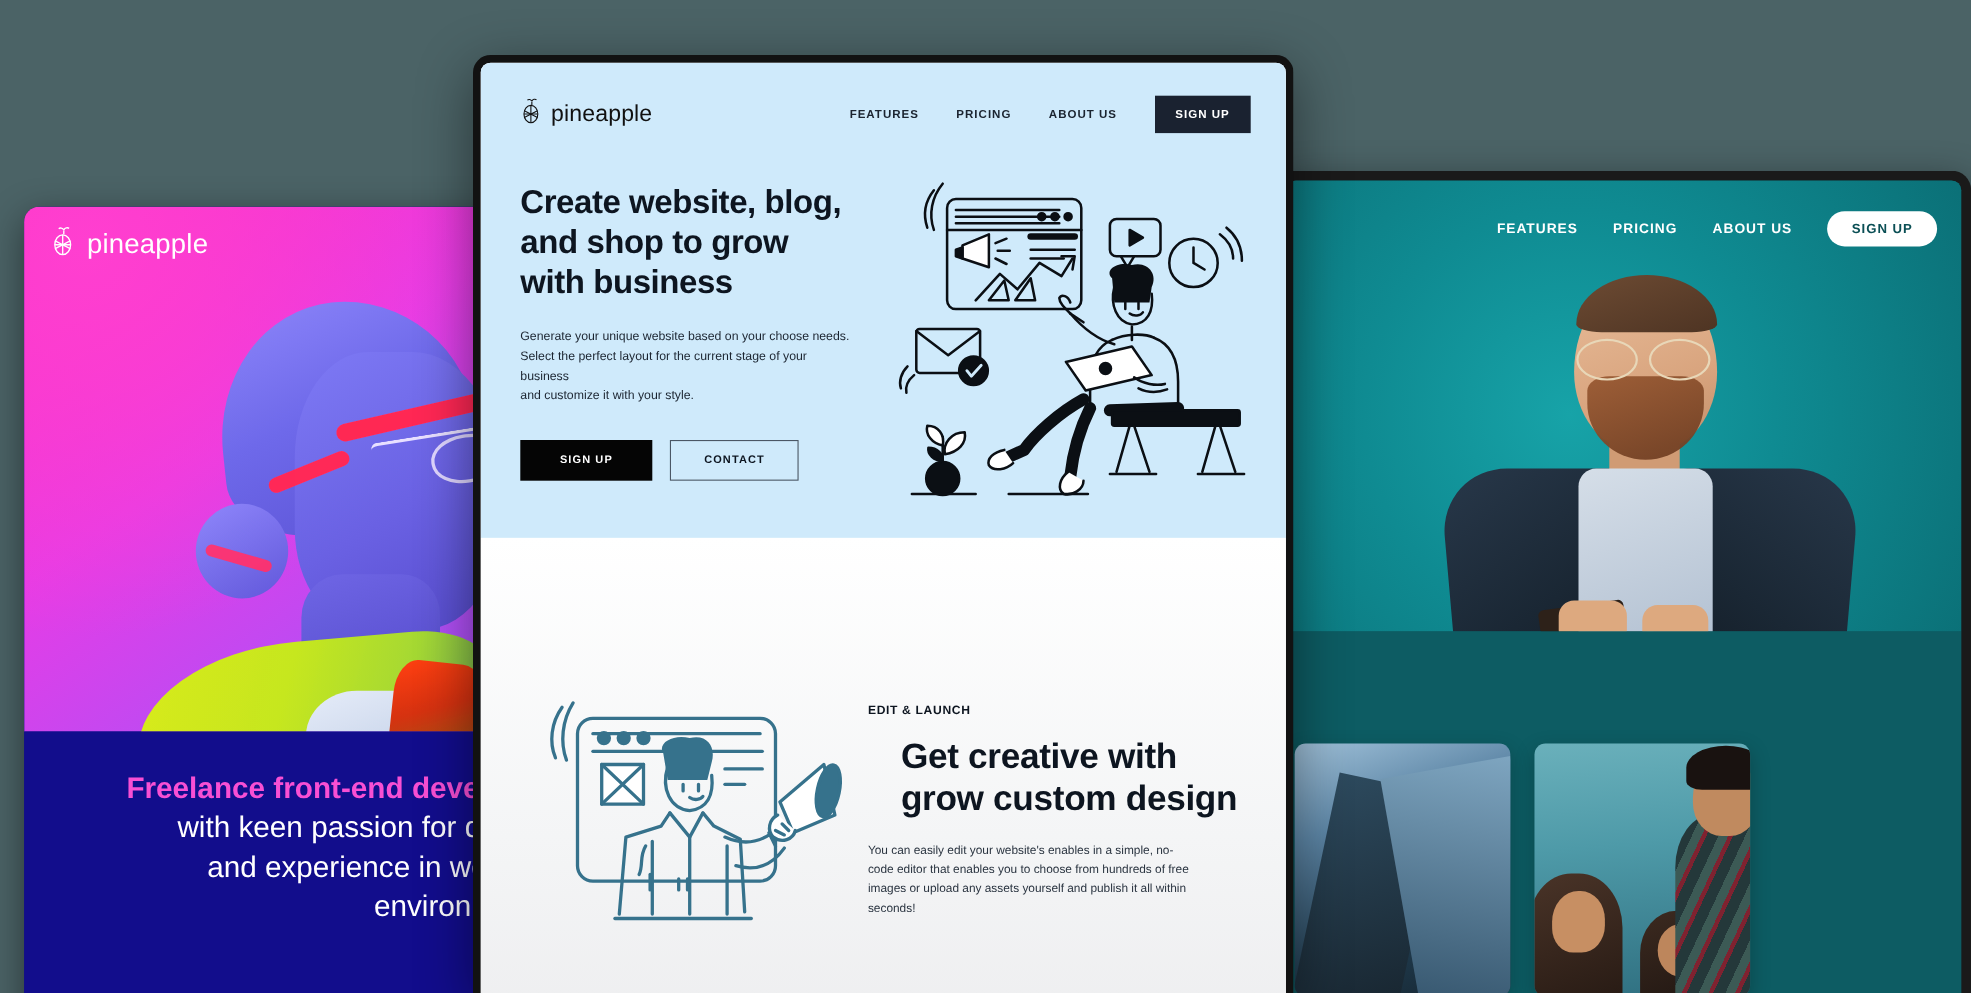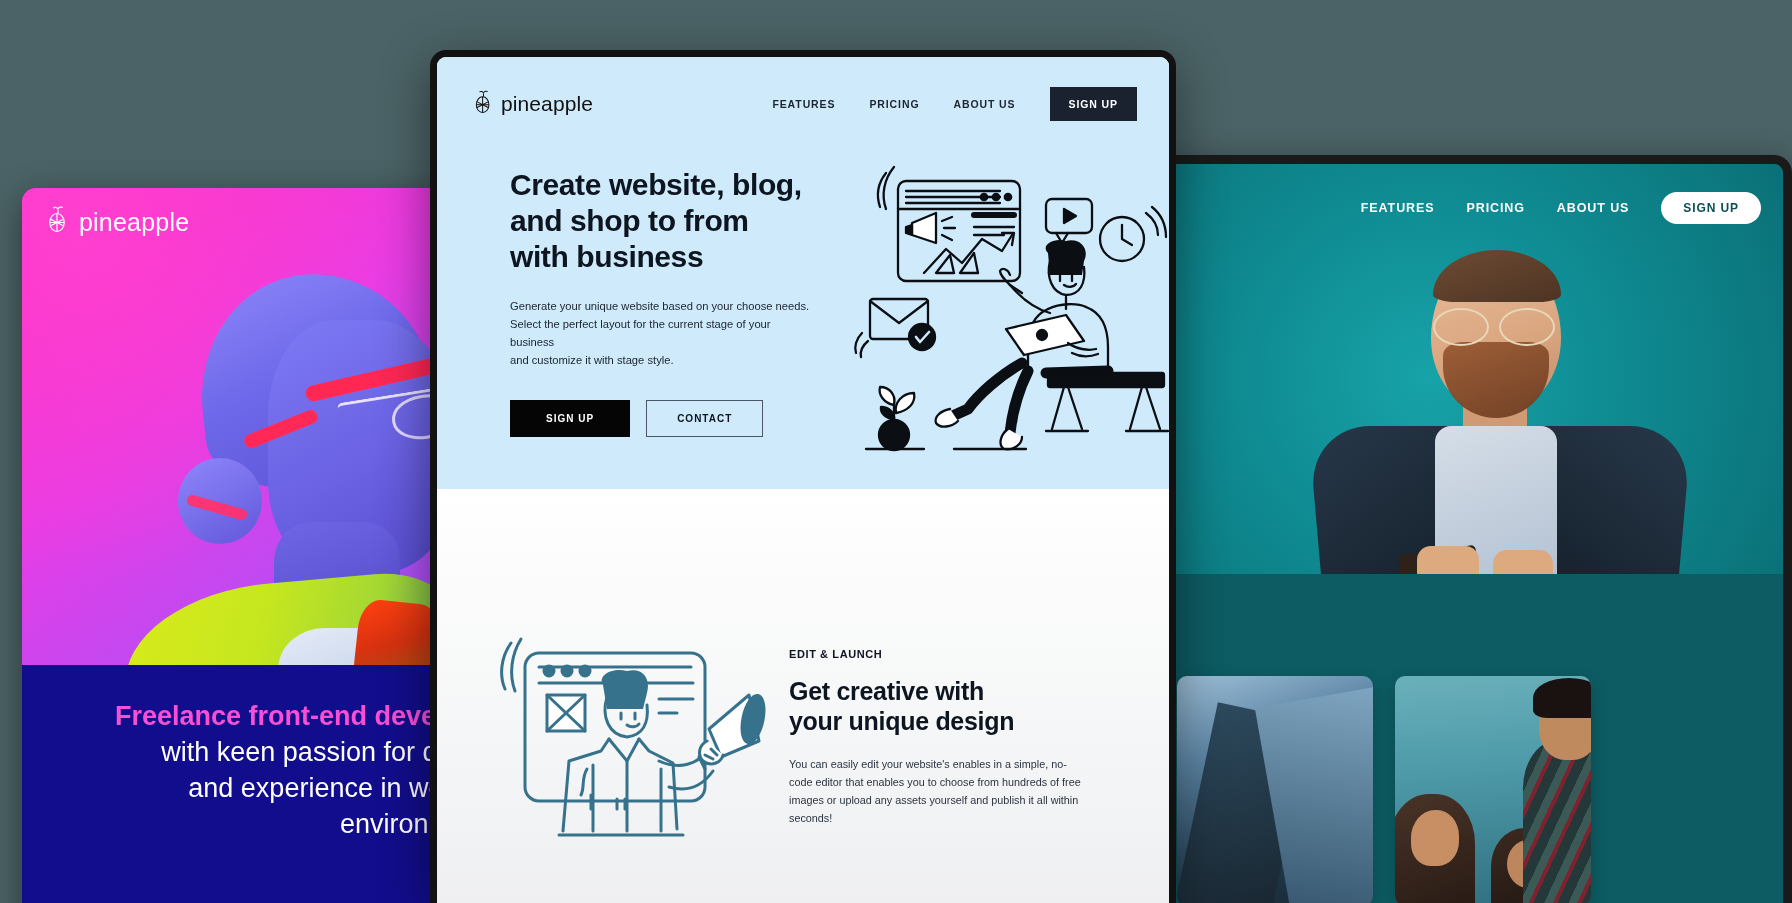--- a/index.html
+++ b/index.html
@@ -307,21 +307,21 @@
     color:#1b2430; text-decoration:none; cursor:pointer; white-space:nowrap;
   }
   .c-nav-cta {
     background:#1a2230; color:#fff; border:none; cursor:pointer;
     font-size: 10.5px; font-weight:700; letter-spacing: 0.9px;
     padding: 11px 19px; white-space:nowrap;
   }
   .c-hero-inner {
     display:flex; padding: 42px 36px 0 36px; gap: 10px;
   }
-  .c-hero-copy { width: 330px; flex: none; padding-top: 4px; margin-left: 37px; }
+  .c-hero-copy { width: 330px; flex: none; padding-top: 4px; }
   .c-h1 {
     font-size: 30px; line-height: 1.2; font-weight: 800; color:#0d1520;
     letter-spacing: -0.4px;
   }
   .c-sub {
     margin-top: 22px;
     font-size: 11.2px; line-height: 1.62; color:#1b2430; font-weight: 500;
     max-width: 300px;
   }
   .c-btn-row { margin-top: 30px; display:flex; gap: 16px; }
@@ -343,22 +343,23 @@
     background: linear-gradient(180deg,#ffffff 0%, #f4f5f6 55%, #ececee 100%);
     display:flex; align-items:center; padding: 0 36px 0 44px; gap: 8px;
   }
   .c-s2-art { width: 300px; flex:none; }
   .c-s2-copy { flex:1; padding-top: 4px; }
   .eyebrow {
     font-size: 11px; font-weight: 800; letter-spacing: 0.6px; color:#0d1520;
     margin-bottom: 16px;
   }
   .c-h2 {
-    font-size: 25px; line-height: 1.2; font-weight: 800; color:#0d1520;
+    font-size: 32px; line-height: 1.2; font-weight: 800; color:#0d1520;
     letter-spacing:-0.3px;
+    margin-left:30px;
   }
   .c-p2 {
     margin-top: 20px; font-size: 10.8px; line-height: 1.65; color:#2a3440;
     max-width: 300px;
   }
 </style>
 </head>
 <body>
 
 <div class="stage">
@@ -473,27 +474,27 @@
           <a class="nav-link" href="#">PRICING</a>
           <a class="nav-link" href="#">ABOUT US</a>
           <button class="c-nav-cta">SIGN UP</button>
         </div>
       </div>
 
       <div class="c-hero-inner">
         <div class="c-hero-copy">
           <h1 class="c-h1">
             <span>Create website, blog,</span><br>
-            <span>and shop to from</span><br>
+            <span>and shop to grow</span><br>
             <span>with business</span>
           </h1>
           <p class="c-sub">
             <span>Generate your unique website based on your choose needs.</span><br>
             <span>Select the perfect layout for the current stage of your business</span><br>
-            <span>and customize it with stage style.</span>
+            <span>and customize it with your style.</span>
           </p>
           <div class="c-btn-row">
             <button class="btn-primary">SIGN UP</button>
             <button class="btn-secondary">CONTACT</button>
           </div>
         </div>
 
         <div class="c-hero-art">
           <svg width="340" height="300" viewBox="0 0 340 300" aria-hidden="true">
             <g fill="none" stroke="#0b0f14" stroke-width="2.3" stroke-linecap="round" stroke-linejoin="round">
@@ -627,21 +628,21 @@
 
             <path d="M78 226 L202 226"></path>
           </g>
         </svg>
       </div>
 
       <div class="c-s2-copy">
         <div class="eyebrow">EDIT &amp; LAUNCH</div>
         <h2 class="c-h2">
           <span>Get creative with</span><br>
-          <span>your unique design</span>
+          <span>grow custom design</span>
         </h2>
         <p class="c-p2">
           <span>You can easily edit your website's enables in a simple, no-code</span>
           <span>editor that enables you to choose from hundreds of free images or</span>
           <span>upload any assets yourself and publish it all within seconds!</span>
         </p>
       </div>
     </div>
   </div>
 

